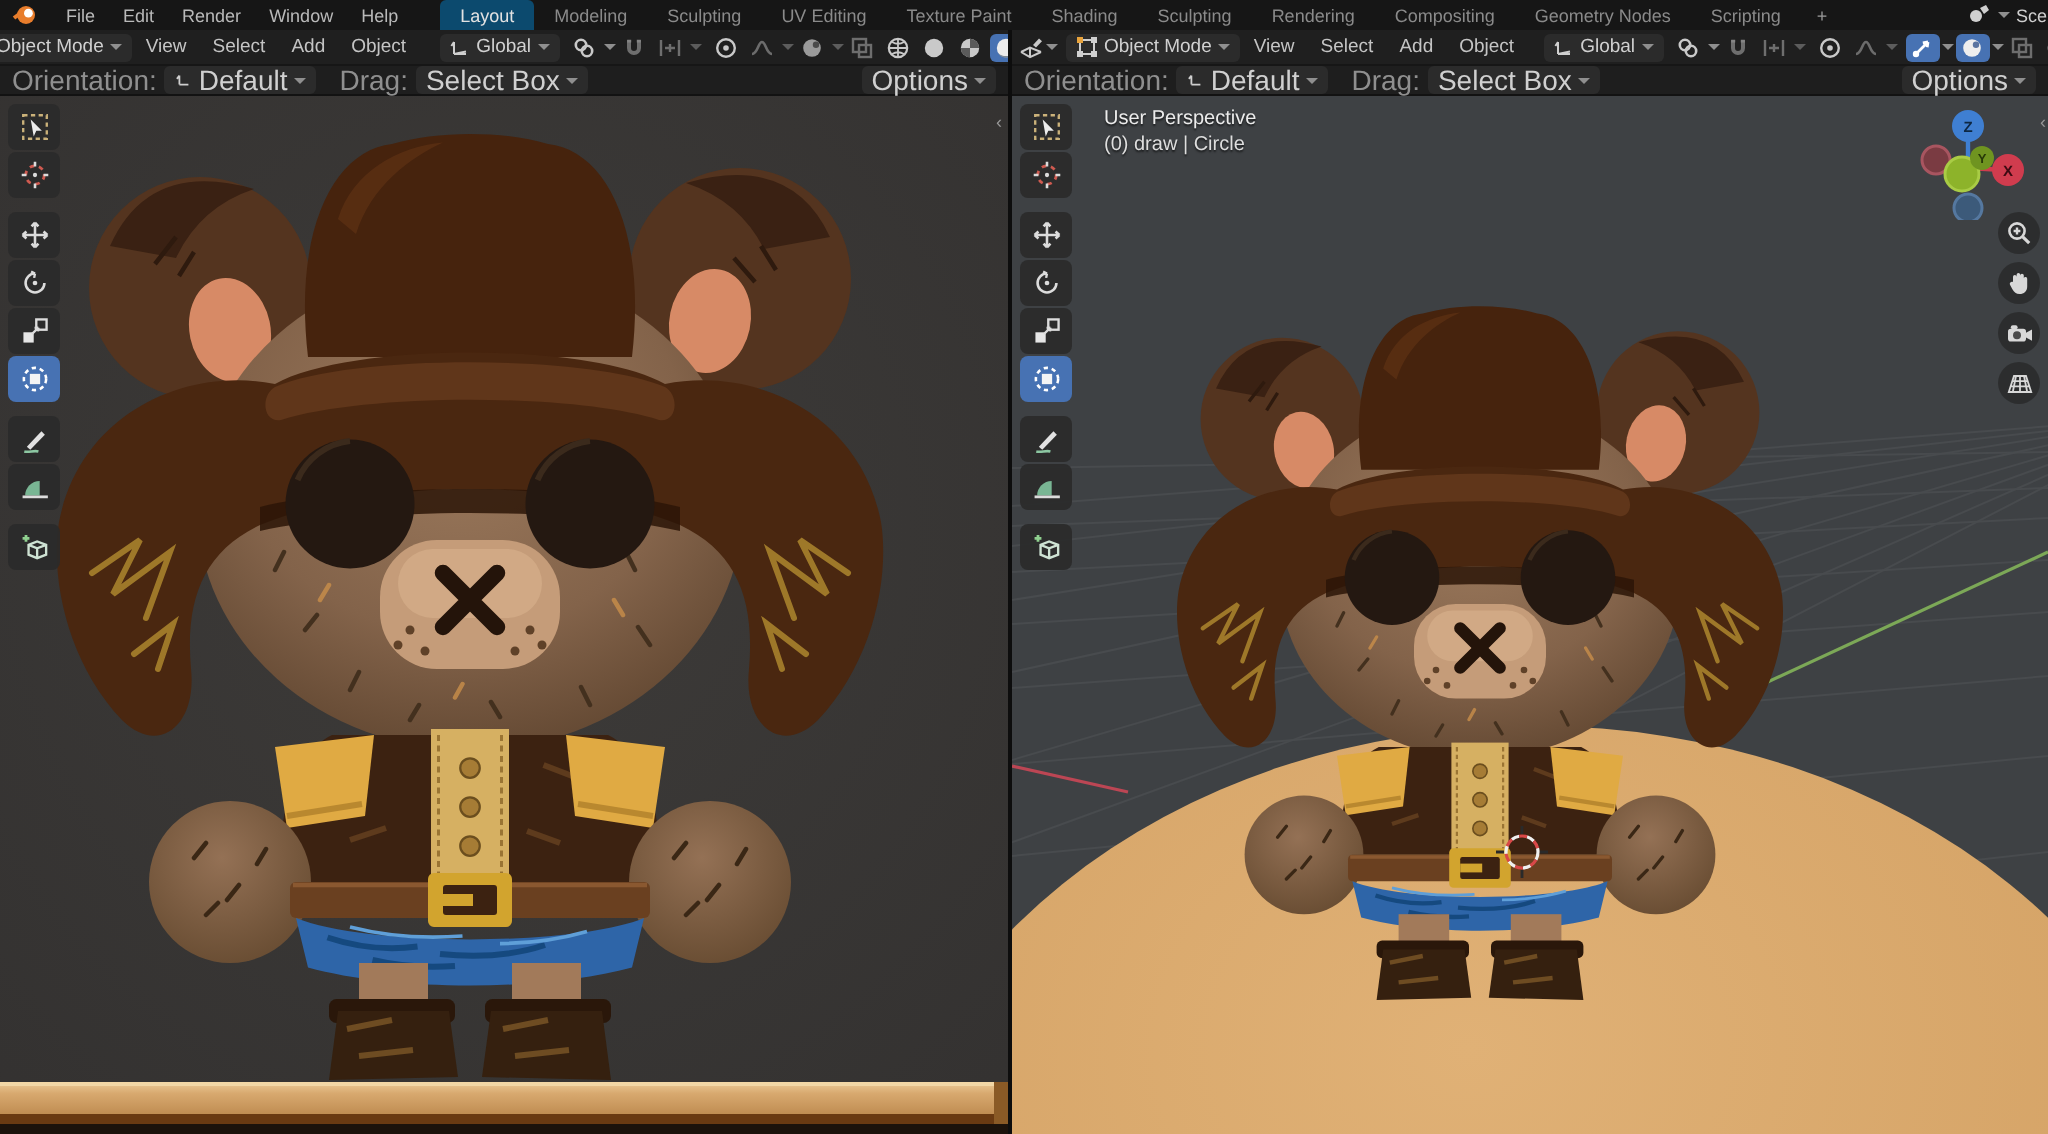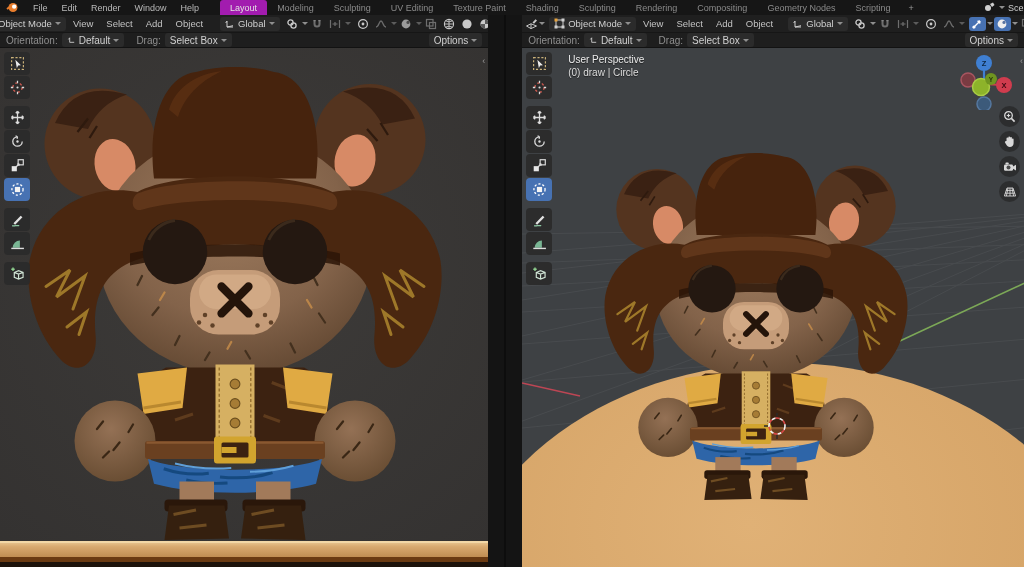--- a/index.html
+++ b/index.html
@@ -7,37 +7,37 @@
     font-family:"Liberation Sans","DejaVu Sans",sans-serif; }
   .app { width:1024px; height:567px; display:flex; flex-direction:column; color:#c9c9c9; }
 
   
   .topbar { height:15px; background:#161616; display:flex; align-items:center; font-size:9px;
     color:#b9b9b9; flex:0 0 auto; }
   .logo { width:16px; height:11px; margin:0 4px 0 6px; display:flex; align-items:center; }
   .menu { padding:0 7px; height:100%; display:flex; align-items:center; cursor:default; }
   .tabs { display:flex; height:100%; margin-left:14px; }
   .tab { padding:0 10px; display:flex; align-items:center; color:#8a8a8a; }
-  .tab.active { background:#a21caf; color:#e2e2e2; border-radius:3px 3px 0 0; }
+  .tab.active { background:#0c4a6e; color:#e2e2e2; border-radius:3px 3px 0 0; }
   .tab.plus { color:#9a9a9a; padding:0 8px; }
   .scene-sel { margin-left:auto; display:flex; align-items:center; gap:3px; padding-right:0; }
   .scene-sel .sname { color:#cfcfcf; width:16px; overflow:hidden; white-space:nowrap; }
 
-  .workrow { display:flex; flex:1 1 auto;gap:16px; }
+  .workrow { display:flex; flex:1 1 auto; }
   .vdivider { width:2px; background:#0d0d0d; }
   .vp { display:flex; flex-direction:column; overflow:hidden; }
   .vp.left  { width:504px; }
   .vp.right { width:518px; }
 
   
   .vheader { height:18px; background:#1f1f1f; border-bottom:1px solid #161616;
     display:flex; align-items:center; font-size:9.5px; gap:1px; padding:0 3px; overflow:hidden;
     flex:0 0 auto; white-space:nowrap; }
   .vtools { height:15px; background:#1e1e1e; border-bottom:1px solid #121212;
-    display:flex; align-items:center; font-size:10px; gap:4px; padding:0 6px; flex:0 0 auto; }
+    display:flex; align-items:center; font-size:14px; gap:4px; padding:0 6px; flex:0 0 auto; }
   .hbtn { background:#2b2b2b; border-radius:3px; height:14px; display:inline-flex;
     align-items:center; gap:3px; padding:0 5px; color:#d0d0d0; }
   .mode-btn { margin-left:-10px; }
   .hmenu { padding:0 6px; color:#c4c4c4; }
   .chev { width:0; height:0; border-left:3px solid transparent; border-right:3px solid transparent;
     border-top:3.5px solid #8f8f8f; display:inline-block; }
   .chev.dim { border-top-color:#5c5c5c; }
   .iconbox { width:17px; height:14px; display:inline-flex; align-items:center; justify-content:center;
     border-radius:3px; }
   .iconbox.on { background:#4772b3; }

